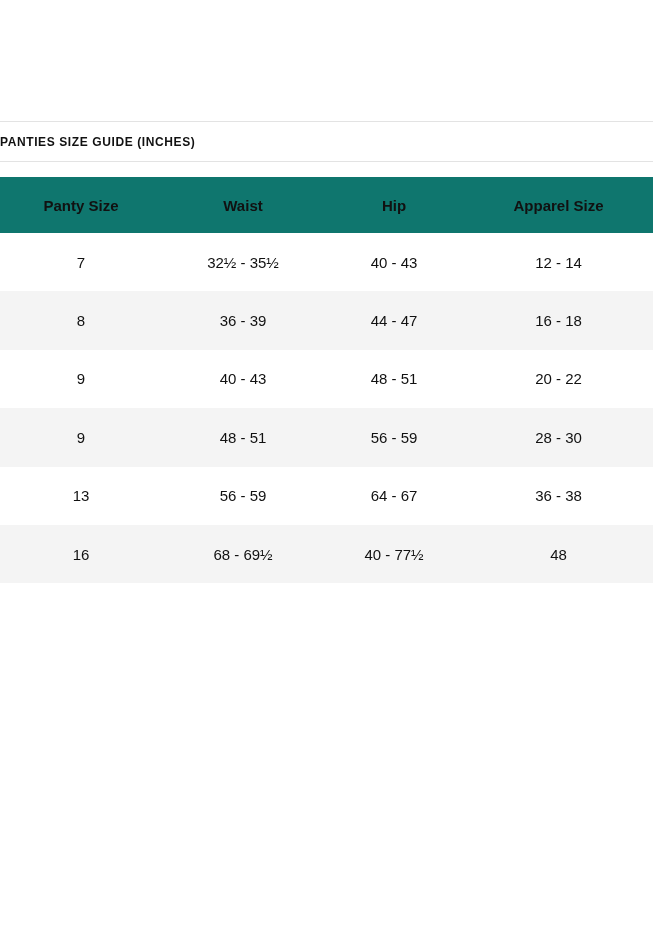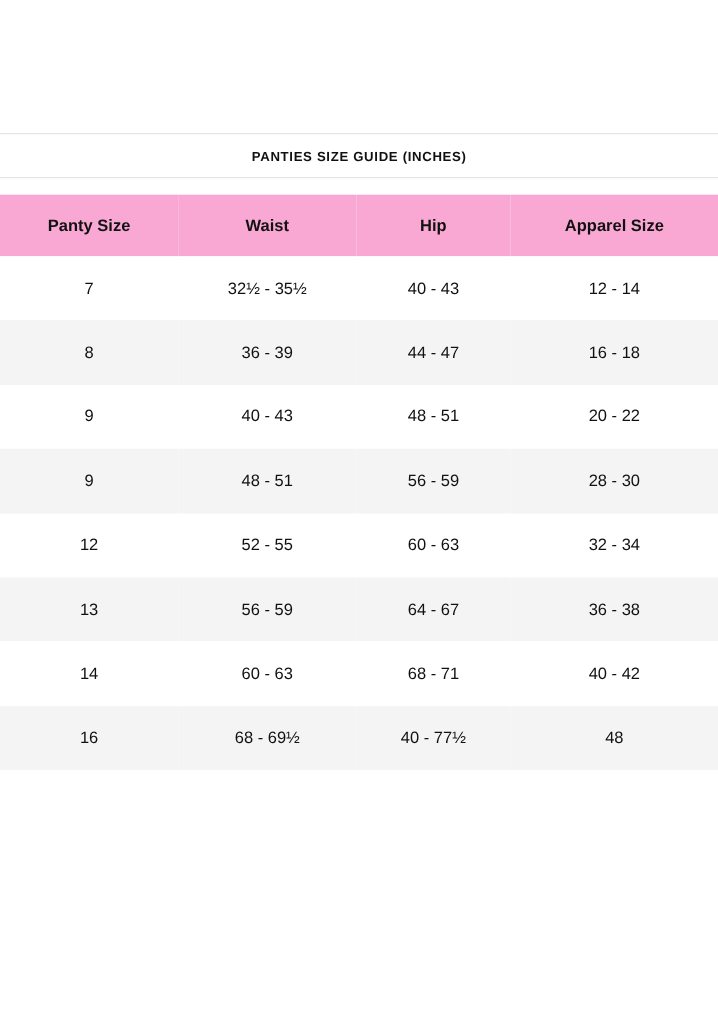--- a/index.html
+++ b/index.html
@@ -15,41 +15,40 @@
   .spacer-top { height: 121px; }
   .divider {
     height: 1px;
     width: 100%;
     background: #e3e3e3;
   }
   .title-band {
     height: 39px;
     display: flex;
     align-items: center;
-    justify-content: center;
   }
   .title-band h2 {
     font-size: 12px;
     font-weight: 700;
     letter-spacing: 0.6px;
     color: #111111;
   }
   table.size-guide {
     margin-top: 15px;
     width: 653px;
     border-collapse: collapse;
     table-layout: fixed;
   }
   col.c1 { width: 162px; }
   col.c2 { width: 162px; }
   col.c3 { width: 140px; }
   col.c4 { width: 189px; }
   thead tr {
     height: 56px;
-    background: #f9a8d4;
+    background: #0f766e;
   }
   thead th {
     font-size: 15px;
     font-weight: 700;
     text-align: center;
     vertical-align: middle;
     color: #111111;
   }
   tbody tr { height: 58.4px; background: #ffffff; }
   tbody tr:nth-child(even) { background: #f4f4f4; }
@@ -106,36 +105,24 @@
         <td>48 - 51</td>
         <td>20 - 22</td>
       </tr>
       <tr>
         <td>9</td>
         <td>48 - 51</td>
         <td>56 - 59</td>
         <td>28 - 30</td>
       </tr>
       <tr>
-        <td>12</td>
-        <td>52 - 55</td>
-        <td>60 - 63</td>
-        <td>32 - 34</td>
-      </tr>
-      <tr>
         <td>13</td>
         <td>56 - 59</td>
         <td>64 - 67</td>
         <td>36 - 38</td>
-      </tr>
-      <tr>
-        <td>14</td>
-        <td>60 - 63</td>
-        <td>68 - 71</td>
-        <td>40 - 42</td>
       </tr>
       <tr>
         <td>16</td>
         <td>68 - 69½</td>
         <td>40 - 77½</td>
         <td>48</td>
       </tr>
     </tbody>
   </table>
 </div>

